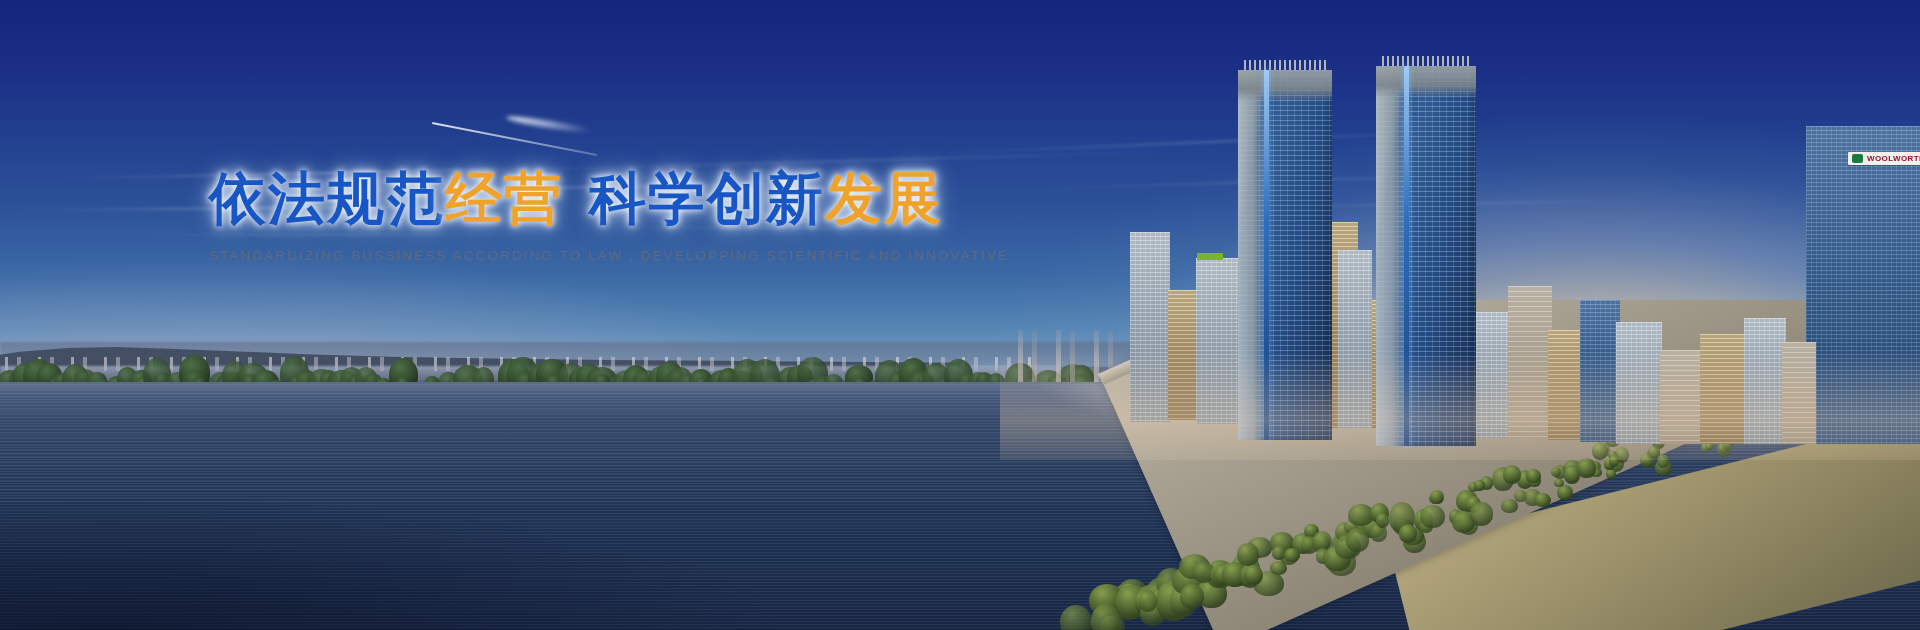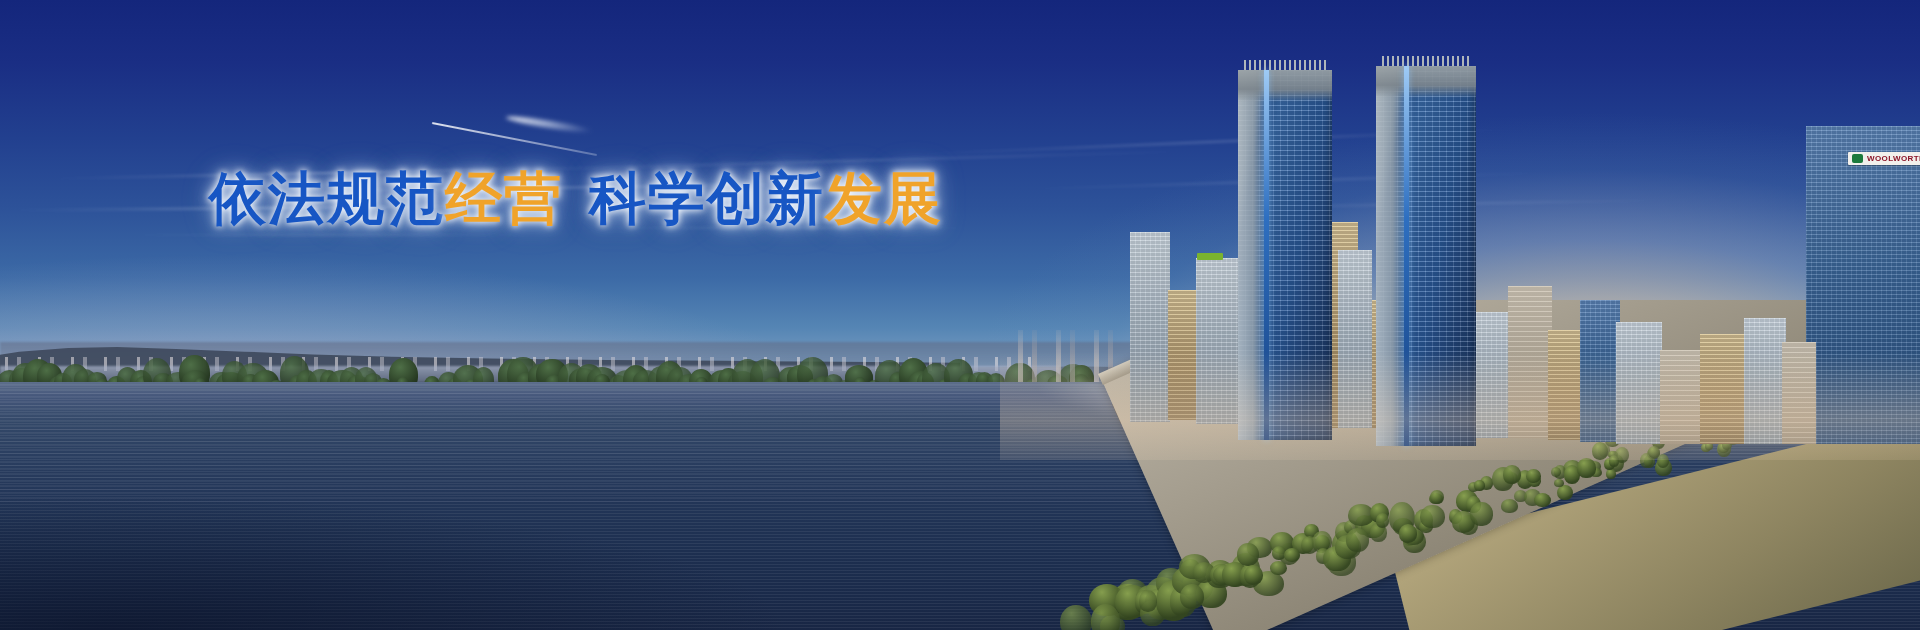--- a/index.html
+++ b/index.html
@@ -700,15 +700,16 @@
     <div class="bld glass-lt" style="left:1744px;top:318px;width:42px;height:126px;"></div>
     <div class="bld stone" style="left:1782px;top:342px;width:34px;height:102px;"></div>
   </div>
 
   <div class="city-haze"></div>
 
   <div class="copy">
     <div class="headline">
       <span class="hl-blue">依法规范</span><span class="hl-gold">经营</span><span class="hl-gap"></span><span class="hl-blue">科学创新</span><span class="hl-gold">发展</span>
     </div>
+    <div class="subline">STANDARDIZING BUSSINESS ACCORDING TO LAW , DEVELOPPING SCIENTIFIC AND INNOVATIVE</div>
   </div>
 
 </div>
 
 </body></html>

